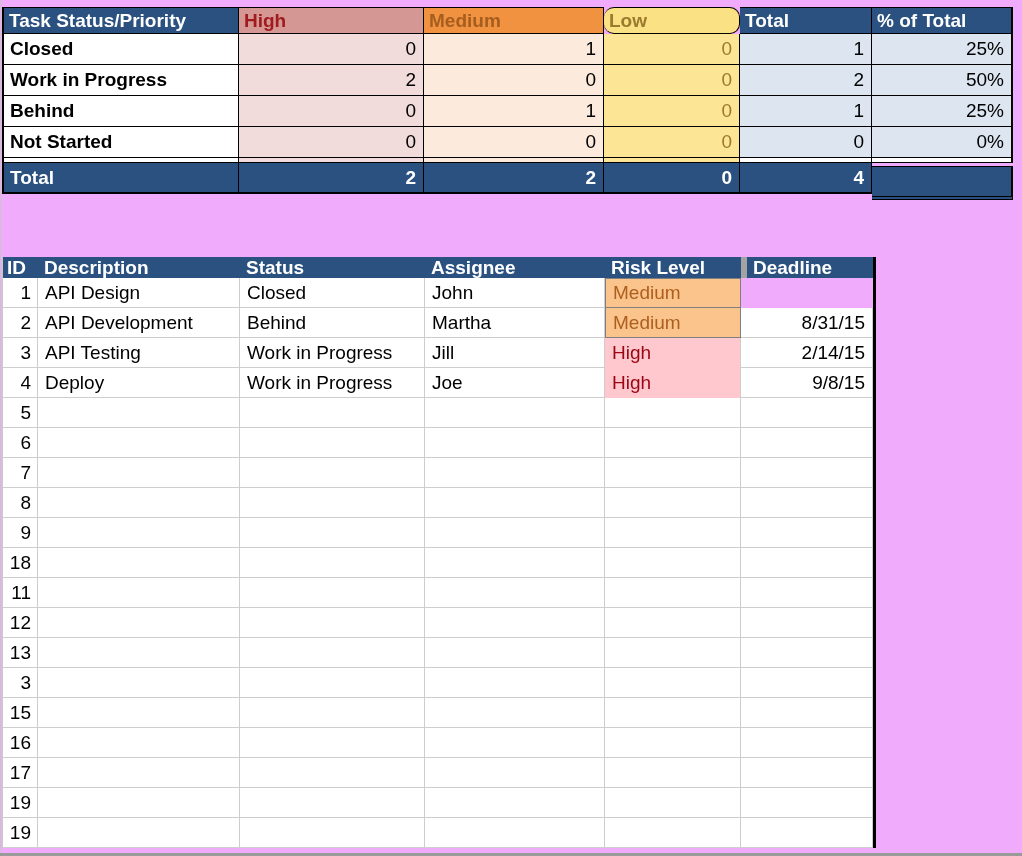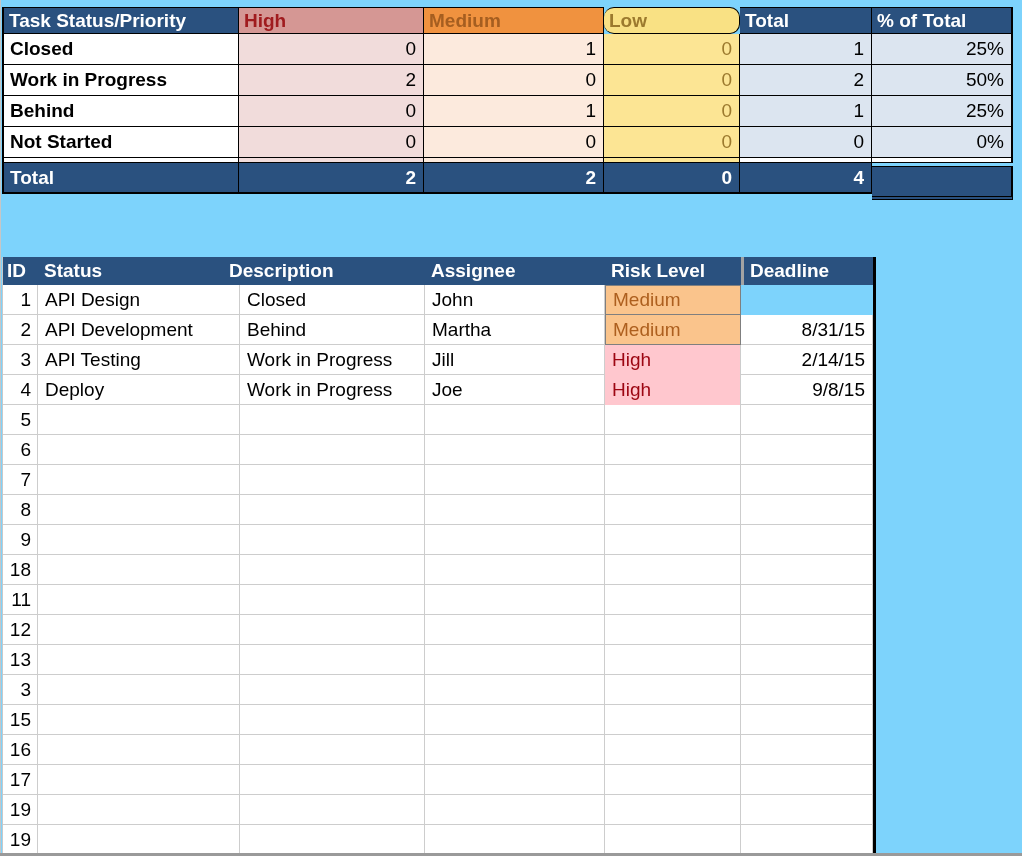--- a/index.html
+++ b/index.html
@@ -1,16 +1,16 @@
 <!DOCTYPE html>
 <html style="--header-blue: #2A517F; --header-text: #FFFFFF; --gridline: #CDCDCD; --high-header-bg: #D59794; --high-header-text: #A01B1E; --high-cell-bg: #F1DCDB; --medium-header-bg: #F0923F; --medium-header-text: #A55E20; --medium-cell-bg: #FCEADD; --low-header-bg: #F9E184; --low-header-text: #9C7A2E; --low-cell-bg: #FCE594; --low-cell-text: #9C7A2E; --total-cell-bg: #DCE5F0; --risk-medium-bg: #FAC48C; --risk-medium-text: #AD5F1E; --risk-medium-border: #7F7F7F; --risk-high-bg: #FFC7CE; --risk-high-text: #9C0612;"><head>
 <meta charset="utf-8">
 <style>
   html,body{margin:0;padding:0;background:#fff;}
-  .screen{position:relative;width:1022px;height:856px;background:#7dd3fc;overflow:hidden;
+  .screen{position:relative;width:1022px;height:856px;background:#f0abfc;overflow:hidden;
           font-family:"Liberation Sans",sans-serif;color:#000;}
   .left-edge{position:absolute;left:0;top:0;width:1px;height:856px;background:#C6C6C6;}
   .bottom-edge{position:absolute;left:0;top:853px;width:1022px;height:3px;background:#9A9A9A;}
 
   
   .stable{position:absolute;left:2px;top:7px;}
   .srow{display:flex;}
   .scell{box-sizing:border-box;display:flex;align-items:center;font-size:19px;
          border-right:1px solid #000;border-bottom:1px solid #000;background:#fff;white-space:nowrap;overflow:hidden;}
   .c0{width:237px;border-left:2px solid #000;}
@@ -38,24 +38,24 @@
   .tval{justify-content:flex-end;padding-right:7px;}
   .stotal .tpct{height:34px;margin-top:3px;border-top:1px solid #000;border-bottom:4px double #000;}
 
   
   .ttable{position:absolute;left:2px;top:257px;width:870px;
           border-right:3px solid #000;border-left:1px solid #C9C9C9;}
   .trow{display:flex;}
   .tcell{box-sizing:border-box;display:flex;align-items:center;font-size:19px;height:30px;
          background:#fff;border-right:1px solid var(--gridline);border-bottom:1px solid var(--gridline);
          white-space:nowrap;overflow:hidden;}
-  .thead .tcell{background:var(--header-blue);color:#fff;font-weight:700;height:28px;
+  .thead .tcell{background:var(--header-blue);color:#fff;font-weight:700;height:21px;
                 border-right:none;border-bottom:none;padding-left:6px;}
   .thead .th0{padding-left:4px;}
-  .thead .th5{border-left:3px solid #a3a3a3;}
+  .thead .th5{border-left:6px solid #a3a3a3;}
   .t0{width:35px}.t1{width:202px}.t2{width:185px}.t3{width:180px}.t4{width:136px}.t5{width:132px}
   .tid{justify-content:flex-end;padding-right:6px;}
   .tdesc,.tstat,.tass,.trisk{padding-left:7px;}
   .tdl{justify-content:flex-end;padding-right:7px;}
   .risk-medium{background:var(--risk-medium-bg);color:var(--risk-medium-text);border:1px solid var(--risk-medium-border);}
   .risk-medium.no-top{border-top:none;}
   .risk-high{background:var(--risk-high-bg);color:var(--risk-high-text);border-bottom:none;}
 </style>
 </head>
 <body>
@@ -120,22 +120,22 @@
           <div class="scell c3 tval">0</div>
           <div class="scell c4 tval">4</div>
           <div class="scell c5 tpct"></div>
         </div>
       </div>
   </div>
 
   <div class="ttable">
     <div class="trow thead" id="task-head">
         <div class="tcell t0 th0">ID</div>
+        <div class="tcell t1 th1">Description</div>
         <div class="tcell t2 th2">Status</div>
-        <div class="tcell t1 th1">Description</div>
         <div class="tcell t3 th3">Assignee</div>
         <div class="tcell t4 th4">Risk Level</div>
         <div class="tcell t5 th5">Deadline</div>
       </div>
     <div id="task-body">
         <div class="trow">
           <div class="tcell t0 tid">1</div>
           <div class="tcell t1 tdesc">API Design</div>
           <div class="tcell t2 tstat">Closed</div>
           <div class="tcell t3 tass">John</div>

